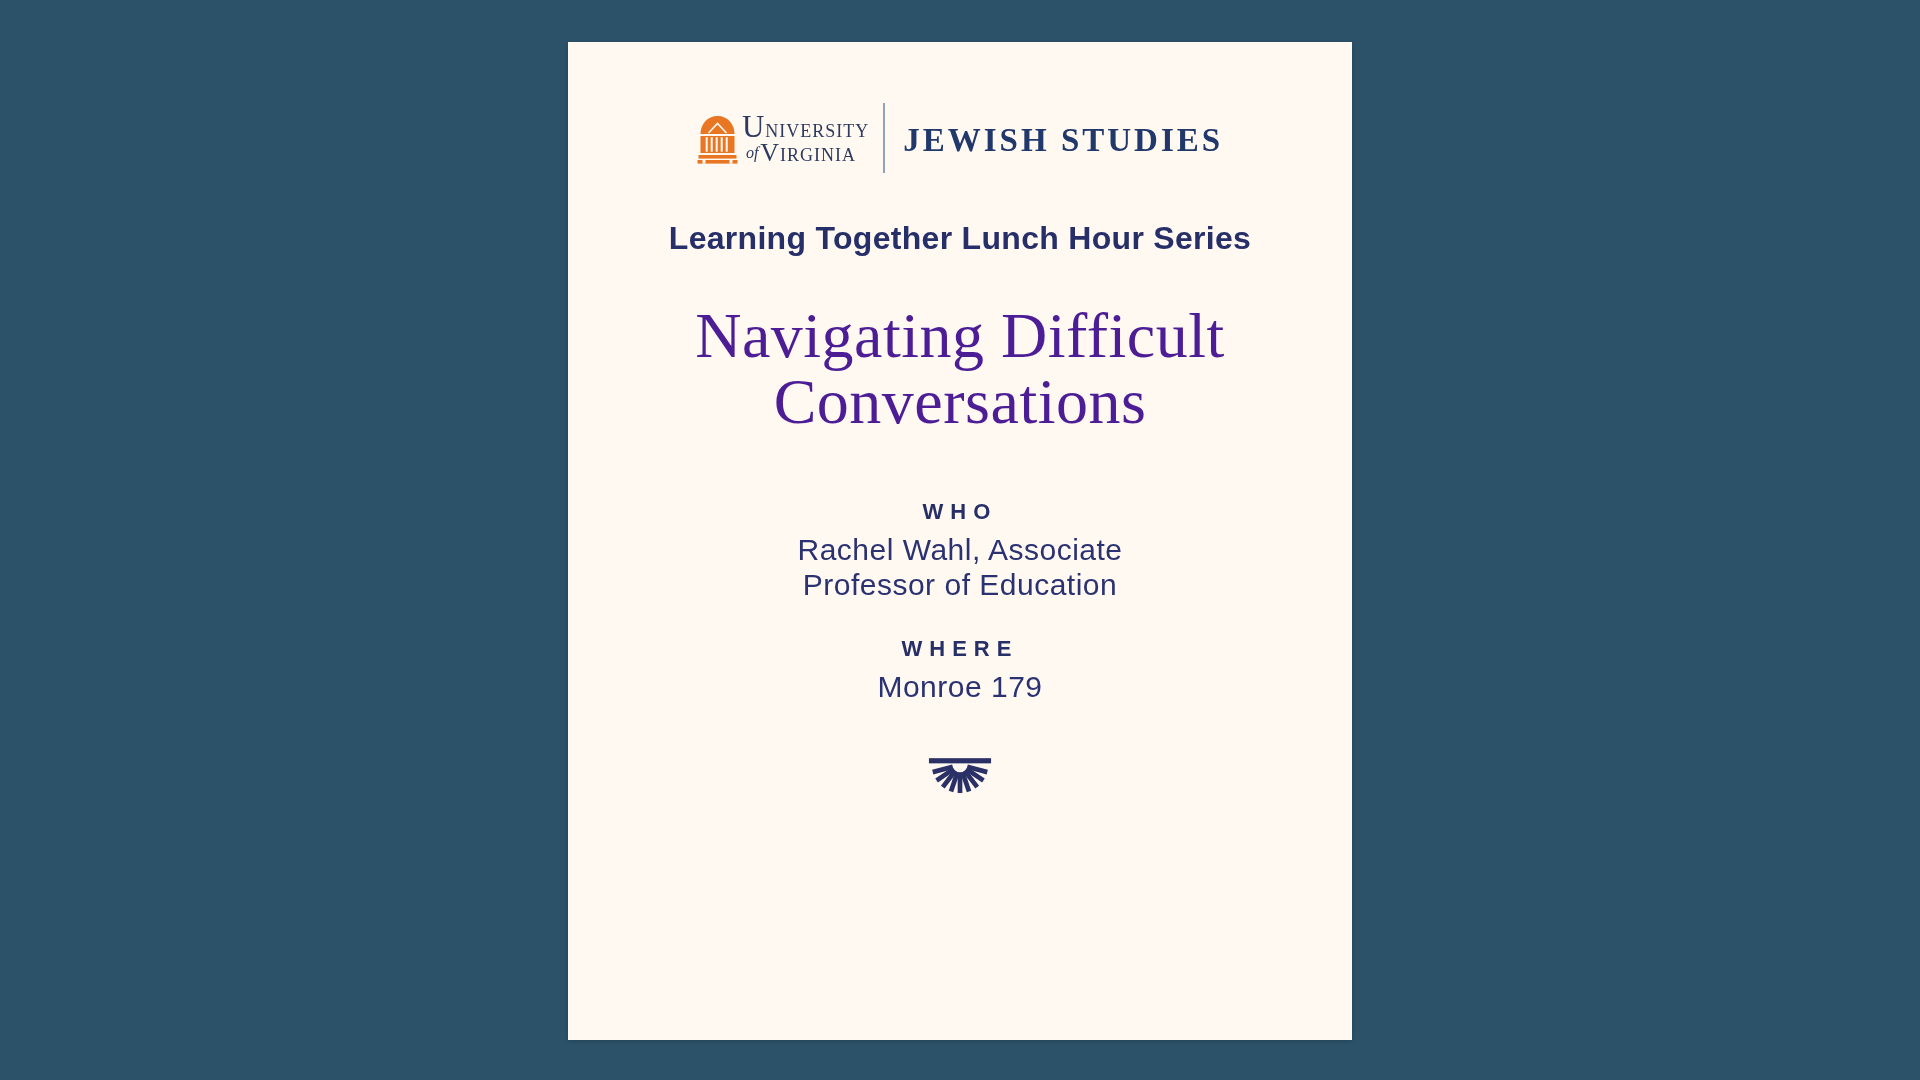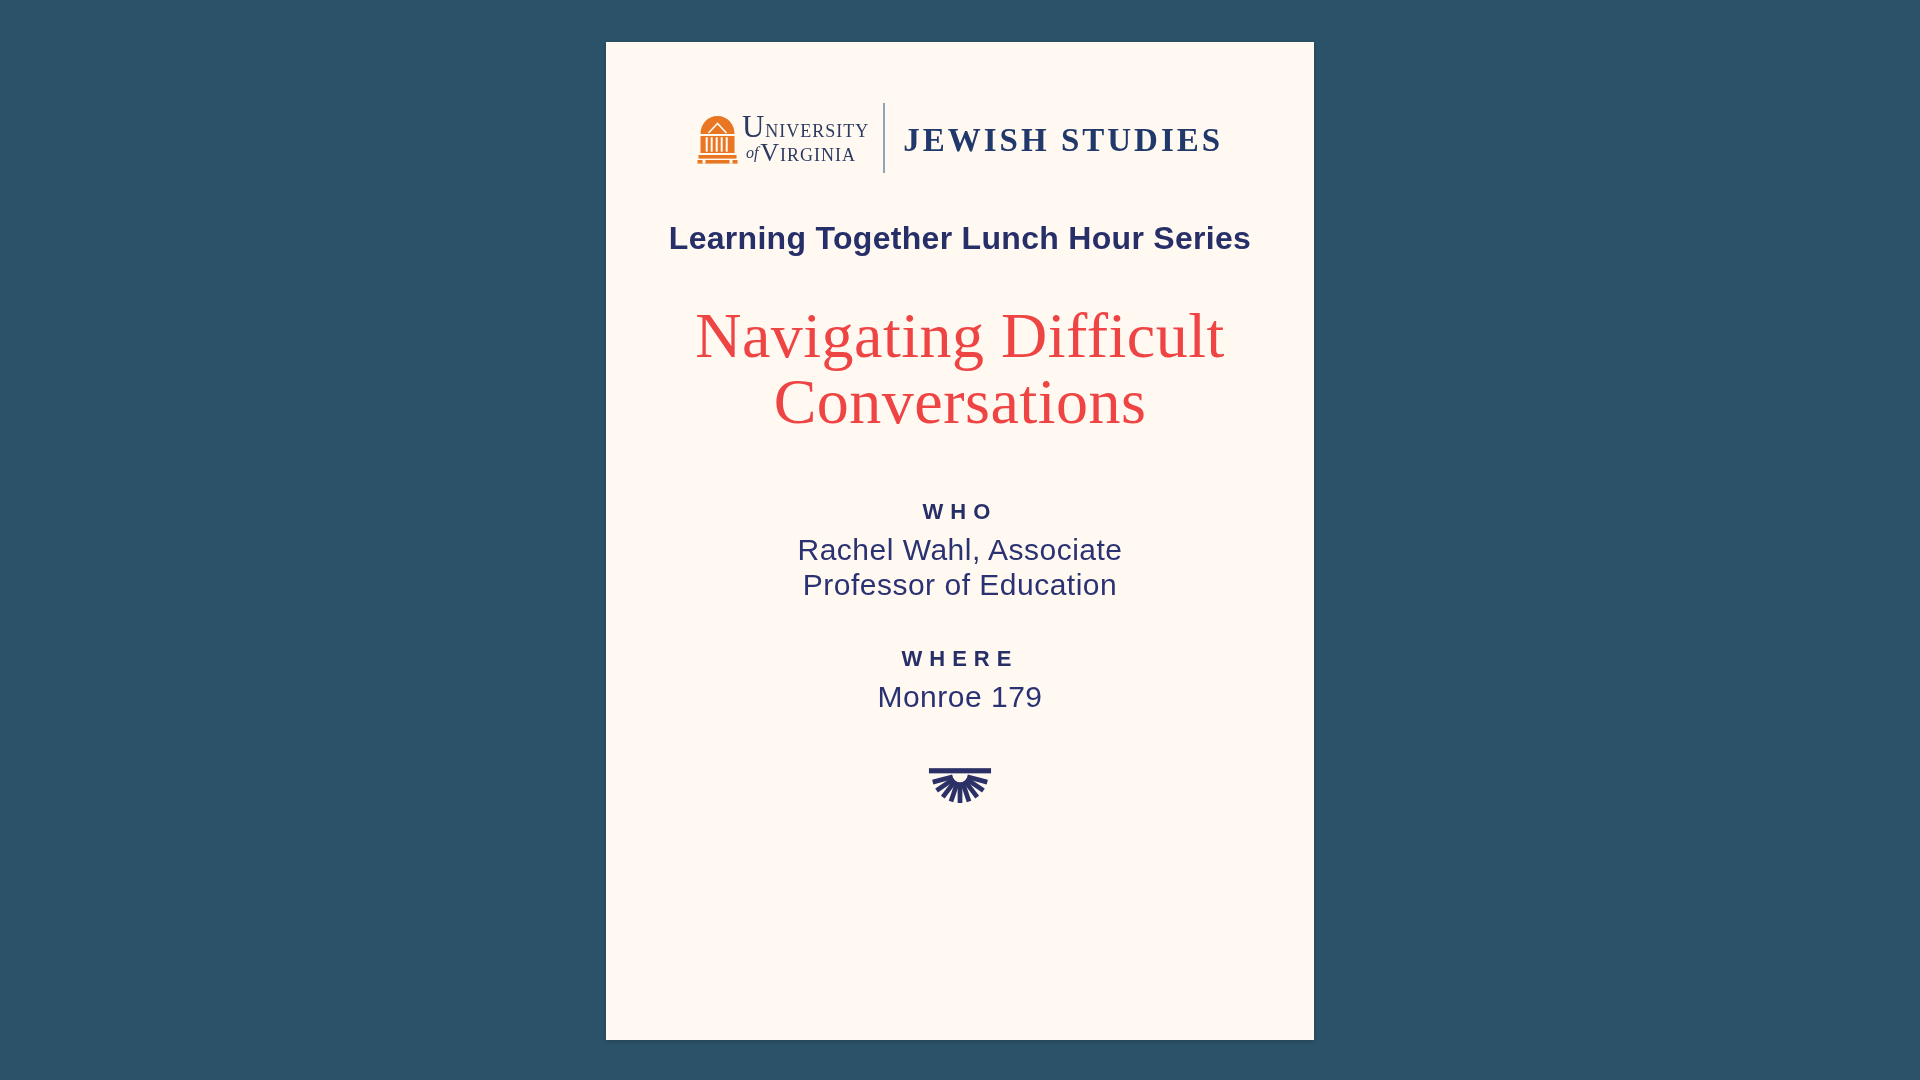--- a/index.html
+++ b/index.html
@@ -6,21 +6,21 @@
     margin: 0;
     padding: 0;
     width: 1920px;
     height: 1080px;
     overflow: hidden;
     background: #2B5269;
     font-family: "Liberation Sans", sans-serif;
   }
   .poster {
     box-sizing: border-box;
-    width: 708px;
+    width: 784px;
     height: 998px;
     margin: 42px auto 0 auto;
     background: #FFF9F2;
     text-align: center;
     box-shadow: 0 1px 4px rgba(0,0,0,0.18);
   }
 
   
   .logo-row {
     padding-top: 60px;
@@ -75,29 +75,29 @@
     color: #272F68;
   }
 
   
   .title {
     margin: 46px 0 0 0;
     font-family: "Liberation Serif", serif;
     font-weight: normal;
     font-size: 64px;
     line-height: 1.03;
-    color: #ef4444;
+    color: #4c1d95;
     letter-spacing: 0.5px;
   }
   .title span { display: block; }
 
   
   .info { margin: 0; }
   .info-who   { margin-top: 64px; }
-  .info-where { margin-top: 44px; }
+  .info-where { margin-top: 34px; }
   .info-when  { margin-top: 39px; }
   .info-label {
     margin: 0;
     font-size: 22px;
     font-weight: bold;
     letter-spacing: 7px;
     color: #272F68;
   }
   .info-line {
     margin: 7px 0 0 0;

